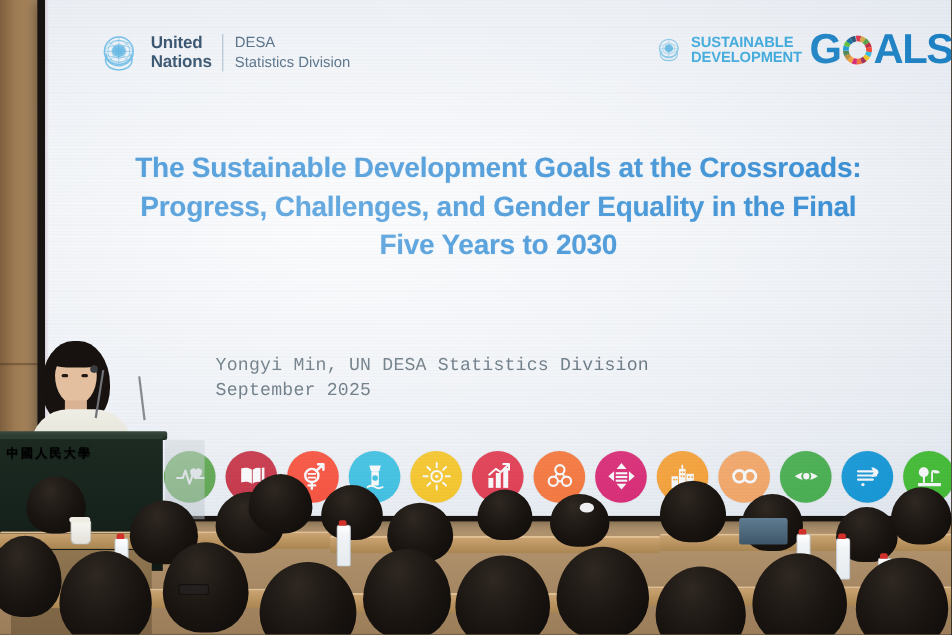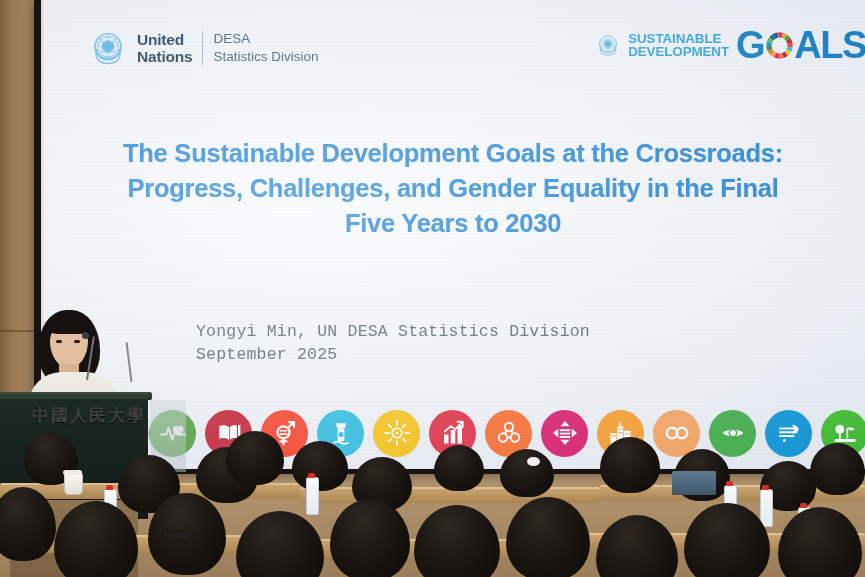--- a/index.html
+++ b/index.html
@@ -135,22 +135,22 @@
   .podium{
     position:absolute;left:-4px;top:396px;width:152px;height:120px;
     background:linear-gradient(180deg,#1c2a22 0%,#16231c 55%,#101913 100%);
     border-top:3px solid #2d3e33;
   }
   .podium-top{
     position:absolute;left:-6px;top:392px;width:158px;height:8px;
     background:linear-gradient(180deg,#3a4c40,#1d2a22);border-radius:2px;
   }
   .podium-text{
-    position:absolute;left:6px;top:404px;width:140px;text-align:right;
-    color:#404040;font-size:17px;letter-spacing:2px;font-weight:bold;
+    position:absolute;left:6px;top:404px;width:140px;text-align:left;
+    color:#000000;font-size:11px;letter-spacing:2px;font-weight:bold;
     font-family:"DejaVu Sans",sans-serif;
     text-shadow:0 1px 1px rgba(0,0,0,.6);
   }
   .podium-base{
     position:absolute;left:10px;top:500px;width:128px;height:77px;
     background:linear-gradient(180deg,#8f7550,#7a6243);
   }
   .podium-green{
     position:absolute;left:150px;top:400px;width:36px;height:72px;
     background:linear-gradient(180deg,#cfd6da,#b9c2c8);opacity:.5;

